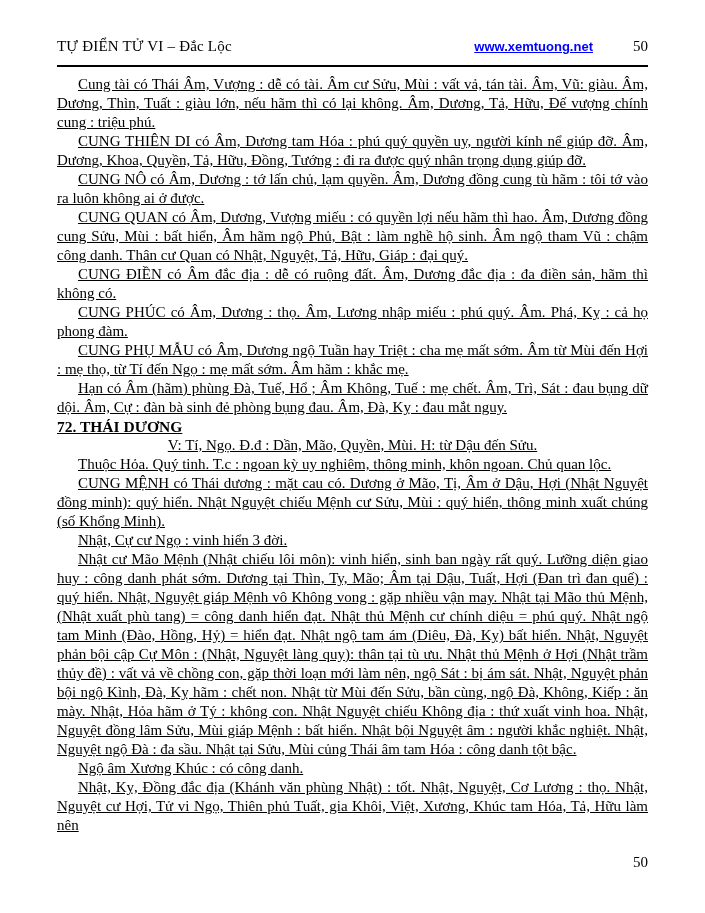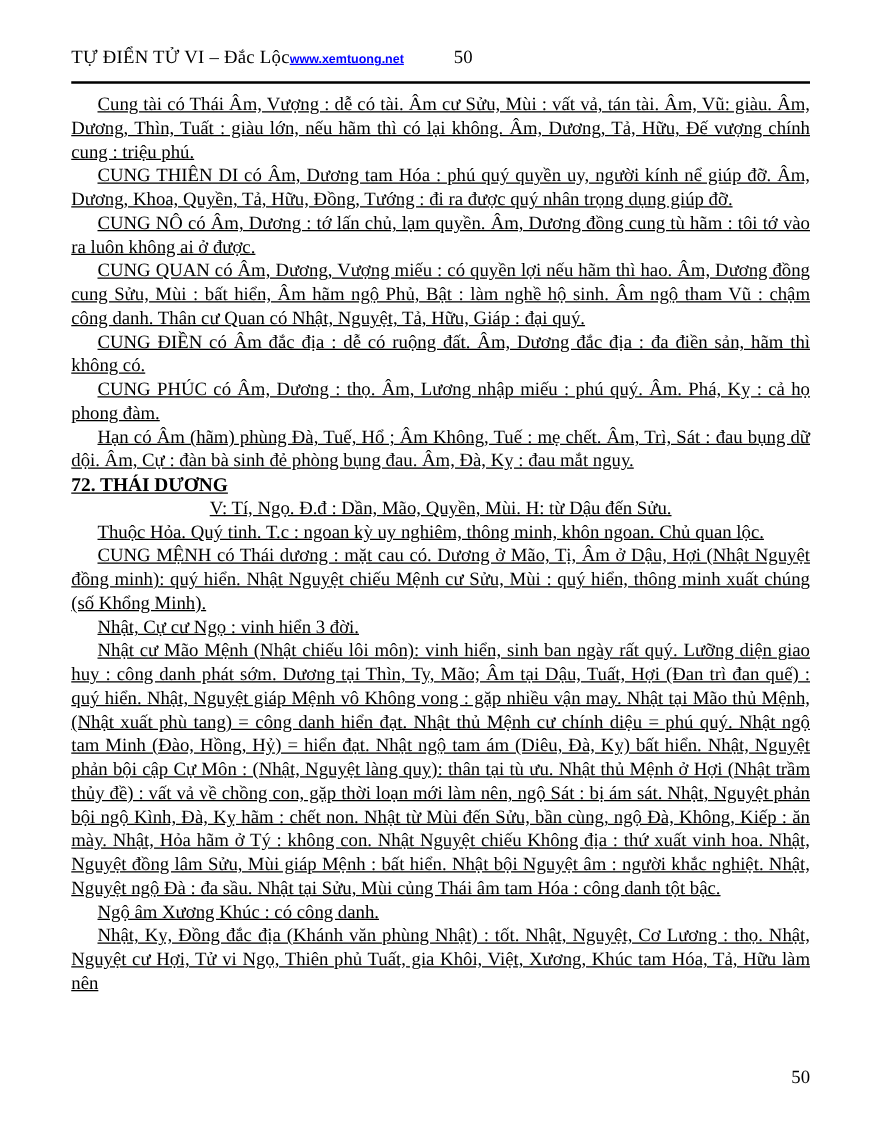--- a/index.html
+++ b/index.html
@@ -16,37 +16,38 @@
     color: #000000;
     font-family: "Liberation Serif", serif;
     overflow: hidden;
     box-sizing: border-box;
   }
   .header {
     margin: 38px 57px 0 57px;
   }
   .header-row {
     display: flex;
+    justify-content: space-between;
     align-items: baseline;
     font-size: 15px;
   }
   .header-title {
     font-family: "Liberation Serif", serif;
     letter-spacing: 0.2px;
   }
   .header-right {
     display: flex;
     align-items: baseline;
     gap: 40px;
   }
   .website-link {
     font-family: "Liberation Sans", sans-serif;
     font-weight: bold;
     text-decoration: underline;
-    font-size: 10px;
+    font-size: 13px;
     cursor: pointer;
   }
   .header-pagenum {
     font-size: 15px;
   }
   .header-rule {
     margin-top: 10px;
     border: none;
     border-top: 2px solid #000000;
     height: 0;
@@ -97,20 +98,21 @@
     <div class="header-rule" style="border-top-color: rgb(0, 0, 0);"></div>
   </div>
 
   <div class="content">
       <p class="body">Cung tài có Thái Âm, Vượng : dễ có tài. Âm cư Sửu, Mùi : vất vả, tán tài. Âm, Vũ: giàu. Âm, Dương, Thìn, Tuất : giàu lớn, nếu hãm thì có lại không. Âm, Dương, Tả, Hữu, Đế vượng chính cung : triệu phú.</p>
       <p class="body">CUNG THIÊN DI có Âm, Dương tam Hóa : phú quý quyền uy, người kính nể giúp đỡ. Âm, Dương, Khoa, Quyền, Tả, Hữu, Đồng, Tướng : đi ra được quý nhân trọng dụng giúp đỡ.</p>
       <p class="body">CUNG NÔ có Âm, Dương : tớ lấn chủ, lạm quyền. Âm, Dương đồng cung tù hãm : tôi tớ vào ra luôn không ai ở được.</p>
       <p class="body">CUNG QUAN có Âm, Dương, Vượng miếu : có quyền lợi nếu hãm thì hao. Âm, Dương đồng cung Sửu, Mùi : bất hiển, Âm hãm ngộ Phủ, Bật : làm nghề hộ sinh. Âm ngộ tham Vũ : chậm công danh. Thân cư Quan có Nhật, Nguyệt, Tả, Hữu, Giáp : đại quý.</p>
       <p class="body">CUNG ĐIỀN có Âm đắc địa : dễ có ruộng đất. Âm, Dương đắc địa : đa điền sản, hãm thì không có.</p>
       <p class="body">CUNG PHÚC có Âm, Dương : thọ. Âm, Lương nhập miếu : phú quý. Âm. Phá, Kỵ : cả họ phong đàm.</p>
+      <p class="body">CUNG PHỤ MẪU có Âm, Dương ngộ Tuần hay Triệt : cha mẹ mất sớm. Âm từ Mùi đến Hợi : mẹ thọ, từ Tí đến Ngọ : mẹ mất sớm. Âm hãm : khắc mẹ.</p>
       <p class="body">Hạn có Âm (hãm) phùng Đà, Tuế, Hổ ; Âm Không, Tuế : mẹ chết. Âm, Trì, Sát : đau bụng dữ dội. Âm, Cự : đàn bà sinh đẻ phòng bụng đau. Âm, Đà, Kỵ : đau mắt nguy.</p>
       <p class="heading">72. THÁI DƯƠNG</p>
       <p class="center">V: Tí, Ngọ. Đ.đ : Dần, Mão, Quyền, Mùi. H: từ Dậu đến Sửu.</p>
       <p class="body">Thuộc Hỏa. Quý tinh. T.c : ngoan kỳ uy nghiêm, thông minh, khôn ngoan. Chủ quan lộc.</p>
       <p class="body">CUNG MỆNH có Thái dương : mặt cau có. Dương ở Mão, Tị, Âm ở Dậu, Hợi (Nhật Nguyệt đồng minh): quý hiển. Nhật Nguyệt chiếu Mệnh cư  Sửu, Mùi : quý hiển, thông minh xuất chúng (số Khổng Minh).</p>
       <p class="body">Nhật, Cự cư Ngọ : vinh hiển 3 đời.</p>
       <p class="body">Nhật cư Mão Mệnh (Nhật chiếu lôi môn): vinh hiển, sinh ban ngày rất quý. Lưỡng diện giao huy : công danh phát sớm. Dương tại Thìn, Ty, Mão; Âm tại Dậu, Tuất, Hợi (Đan trì đan quế) : quý hiển. Nhật, Nguyệt giáp Mệnh vô Không vong : gặp nhiều vận may. Nhật tại Mão thủ Mệnh, (Nhật xuất phù tang) = công danh hiển đạt. Nhật thủ Mệnh cư chính diệu = phú quý. Nhật ngộ tam Minh (Đào, Hồng, Hỷ) = hiển đạt. Nhật ngộ tam ám (Diêu, Đà, Kỵ) bất hiển. Nhật, Nguyệt phản bội cập Cự Môn : (Nhật, Nguyệt làng quy): thân tại tù ưu. Nhật thủ Mệnh ở Hợi (Nhật trầm thủy đề) : vất vả về chồng con, gặp thời loạn mới làm nên, ngộ Sát : bị ám sát. Nhật, Nguyệt phản bội ngộ Kình, Đà, Kỵ hãm : chết non. Nhật từ Mùi đến Sửu, bần cùng, ngộ Đà, Không, Kiếp : ăn mày. Nhật, Hỏa hãm ở Tý : không con. Nhật Nguyệt chiếu Không địa : thứ xuất vinh hoa. Nhật, Nguyệt đồng lâm Sửu, Mùi giáp Mệnh : bất hiển. Nhật bội Nguyệt âm : người khắc nghiệt. Nhật, Nguyệt ngộ Đà : đa sầu. Nhật tại Sửu, Mùi củng Thái âm tam Hóa : công danh tột bậc.</p>
       <p class="body">Ngộ âm Xương Khúc : có công danh.</p>
       <p class="body">Nhật, Kỵ, Đồng đắc địa (Khánh văn phùng Nhật) : tốt. Nhật, Nguyệt, Cơ Lương : thọ. Nhật, Nguyệt cư Hợi, Tử vi Ngọ, Thiên phủ Tuất, gia Khôi, Việt, Xương, Khúc tam Hóa, Tả, Hữu làm nên</p>
     </div>

